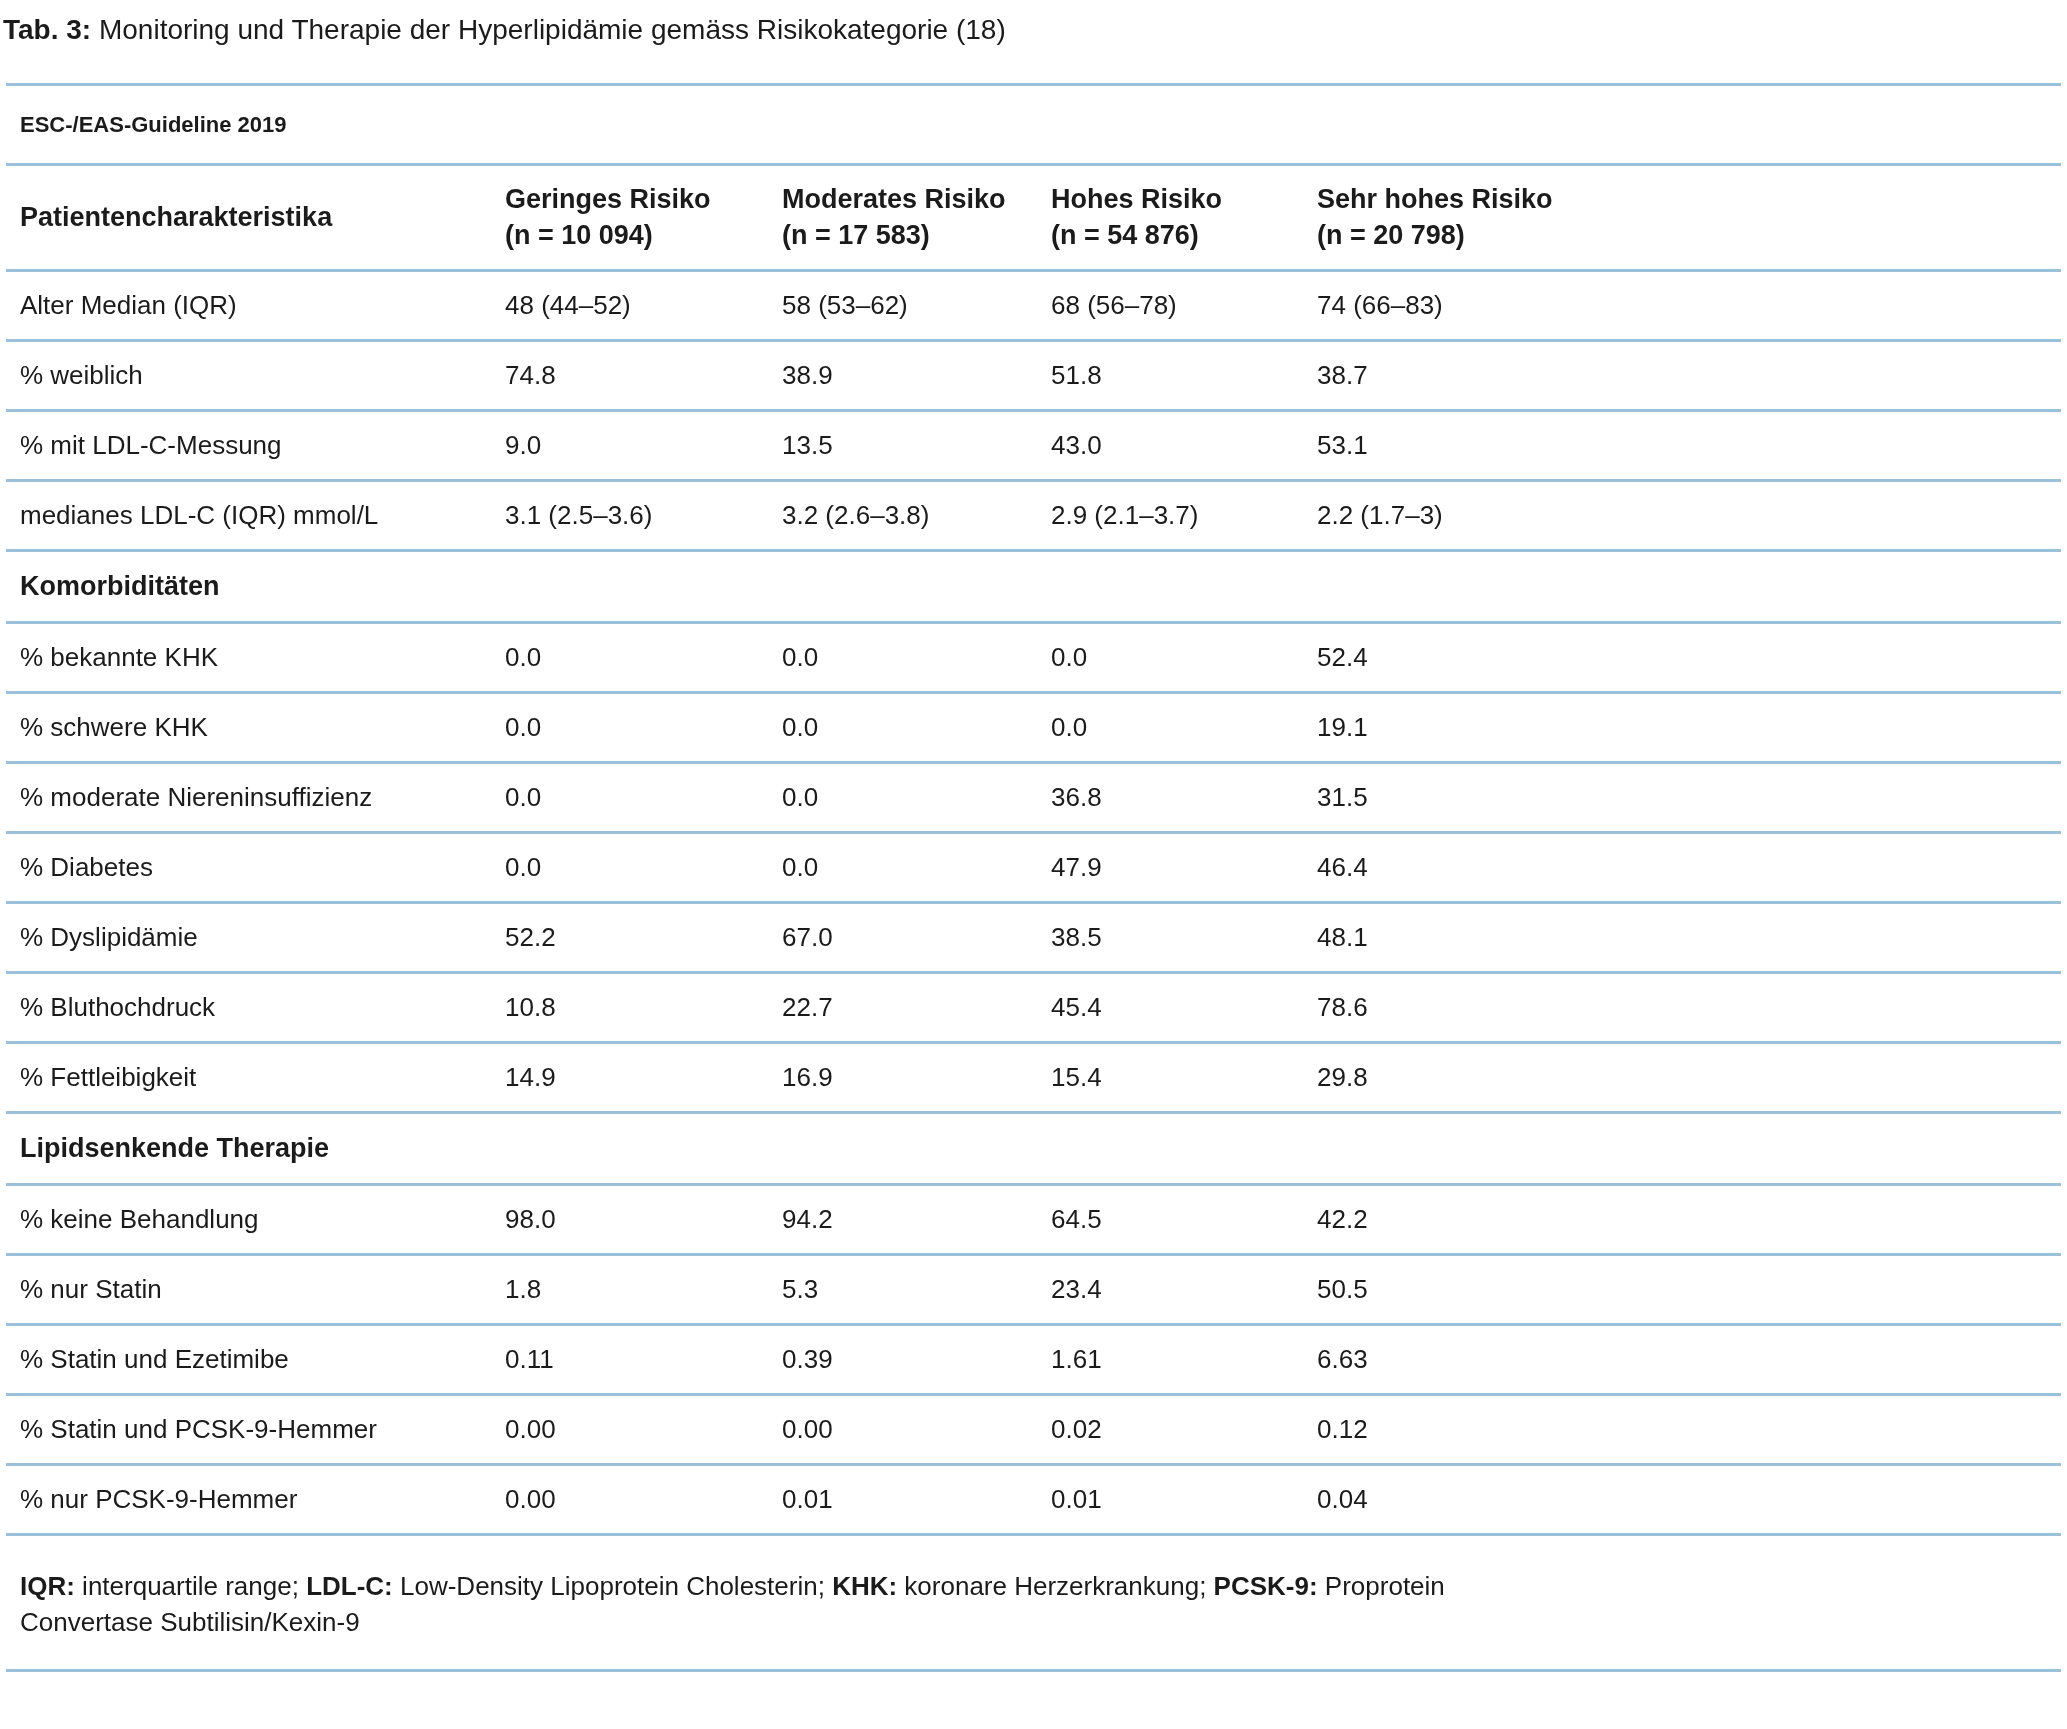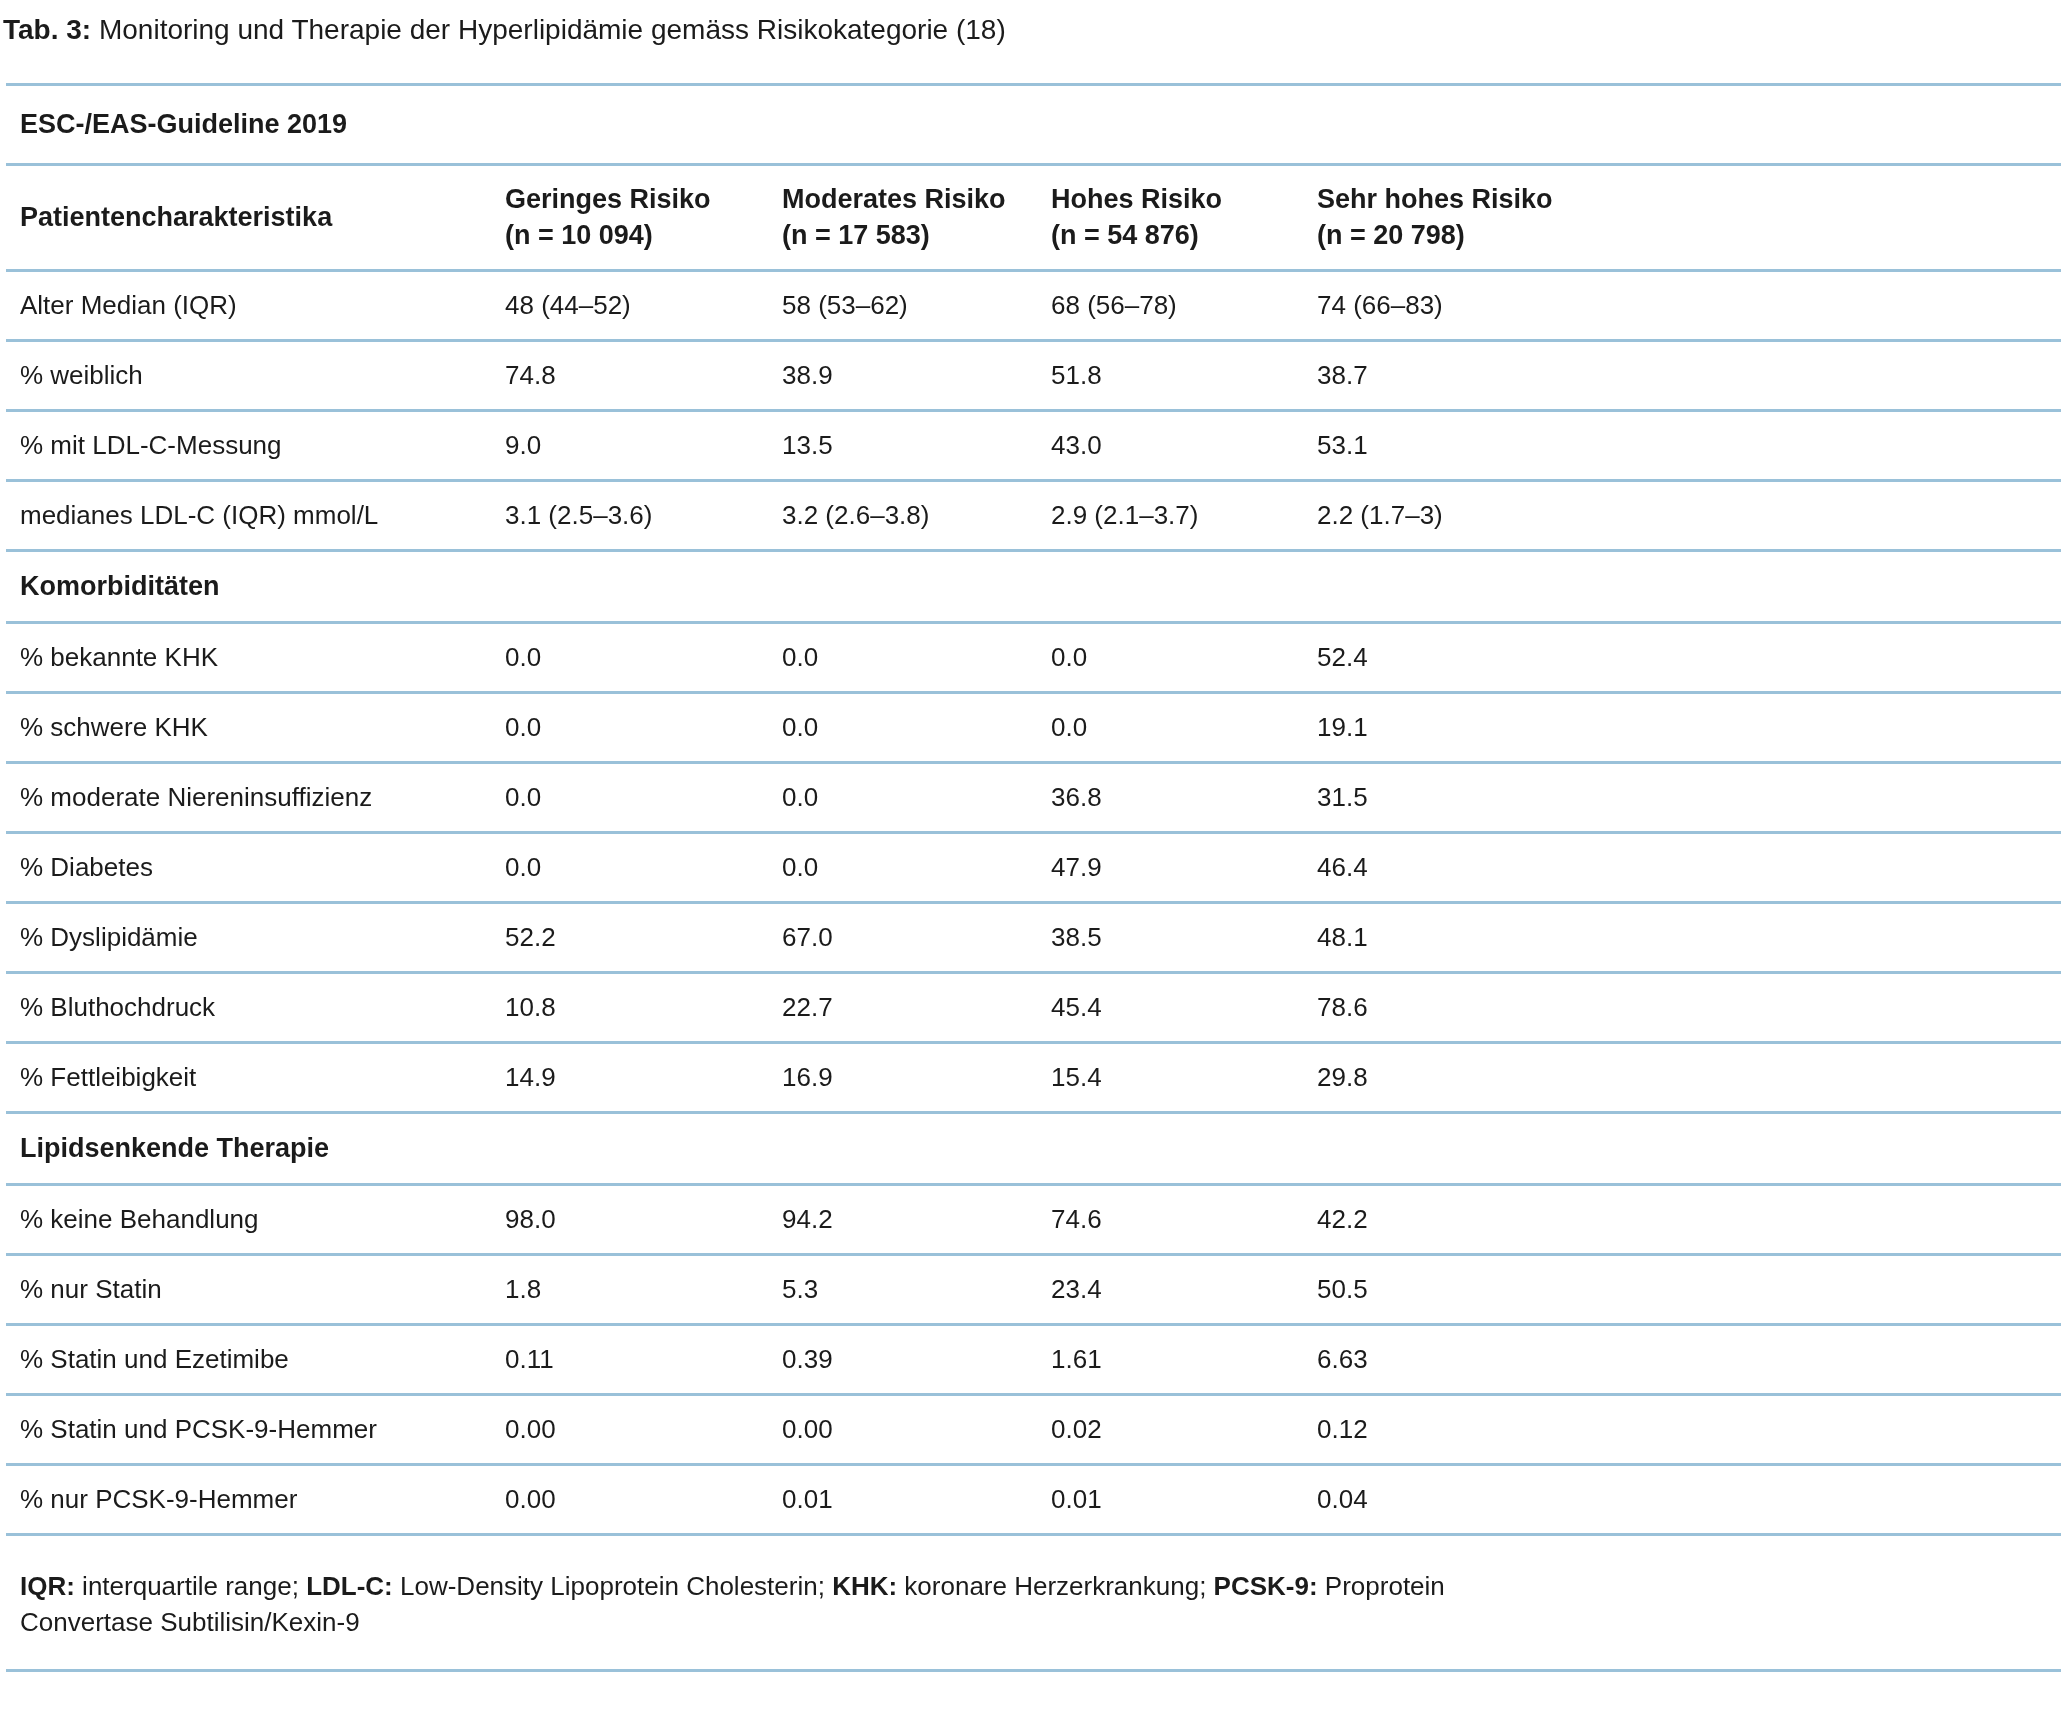--- a/index.html
+++ b/index.html
@@ -42,21 +42,21 @@
   }
   col.c1{width:499px;}
   col.c2{width:277px;}
   col.c3{width:269px;}
   col.c4{width:266px;}
   col.c5{width:744px;}
   td:first-child,th:first-child{padding-left:14px;}
   tr.guideline td{
     height:80px;
     font-weight:bold;
-    font-size:27px;
+    font-size:22px;
     margin-top:10px;
   }
   tr.colheader th{
     height:106px;
     font-weight:bold;
     font-size:27px;
     line-height:1.3;
   }
   tbody tr.data td{height:70px;}
   tbody tr.section td{
@@ -198,21 +198,21 @@
           <td>15.4</td>
           <td>29.8</td>
         </tr>
         <tr class="section">
           <td colspan="5">Lipidsenkende Therapie</td>
         </tr>
         <tr class="data">
           <td>% keine Behandlung</td>
           <td>98.0</td>
           <td>94.2</td>
-          <td>74.6</td>
+          <td>64.5</td>
           <td>42.2</td>
         </tr>
         <tr class="data">
           <td>% nur Statin</td>
           <td>1.8</td>
           <td>5.3</td>
           <td>23.4</td>
           <td>50.5</td>
         </tr>
         <tr class="data">

